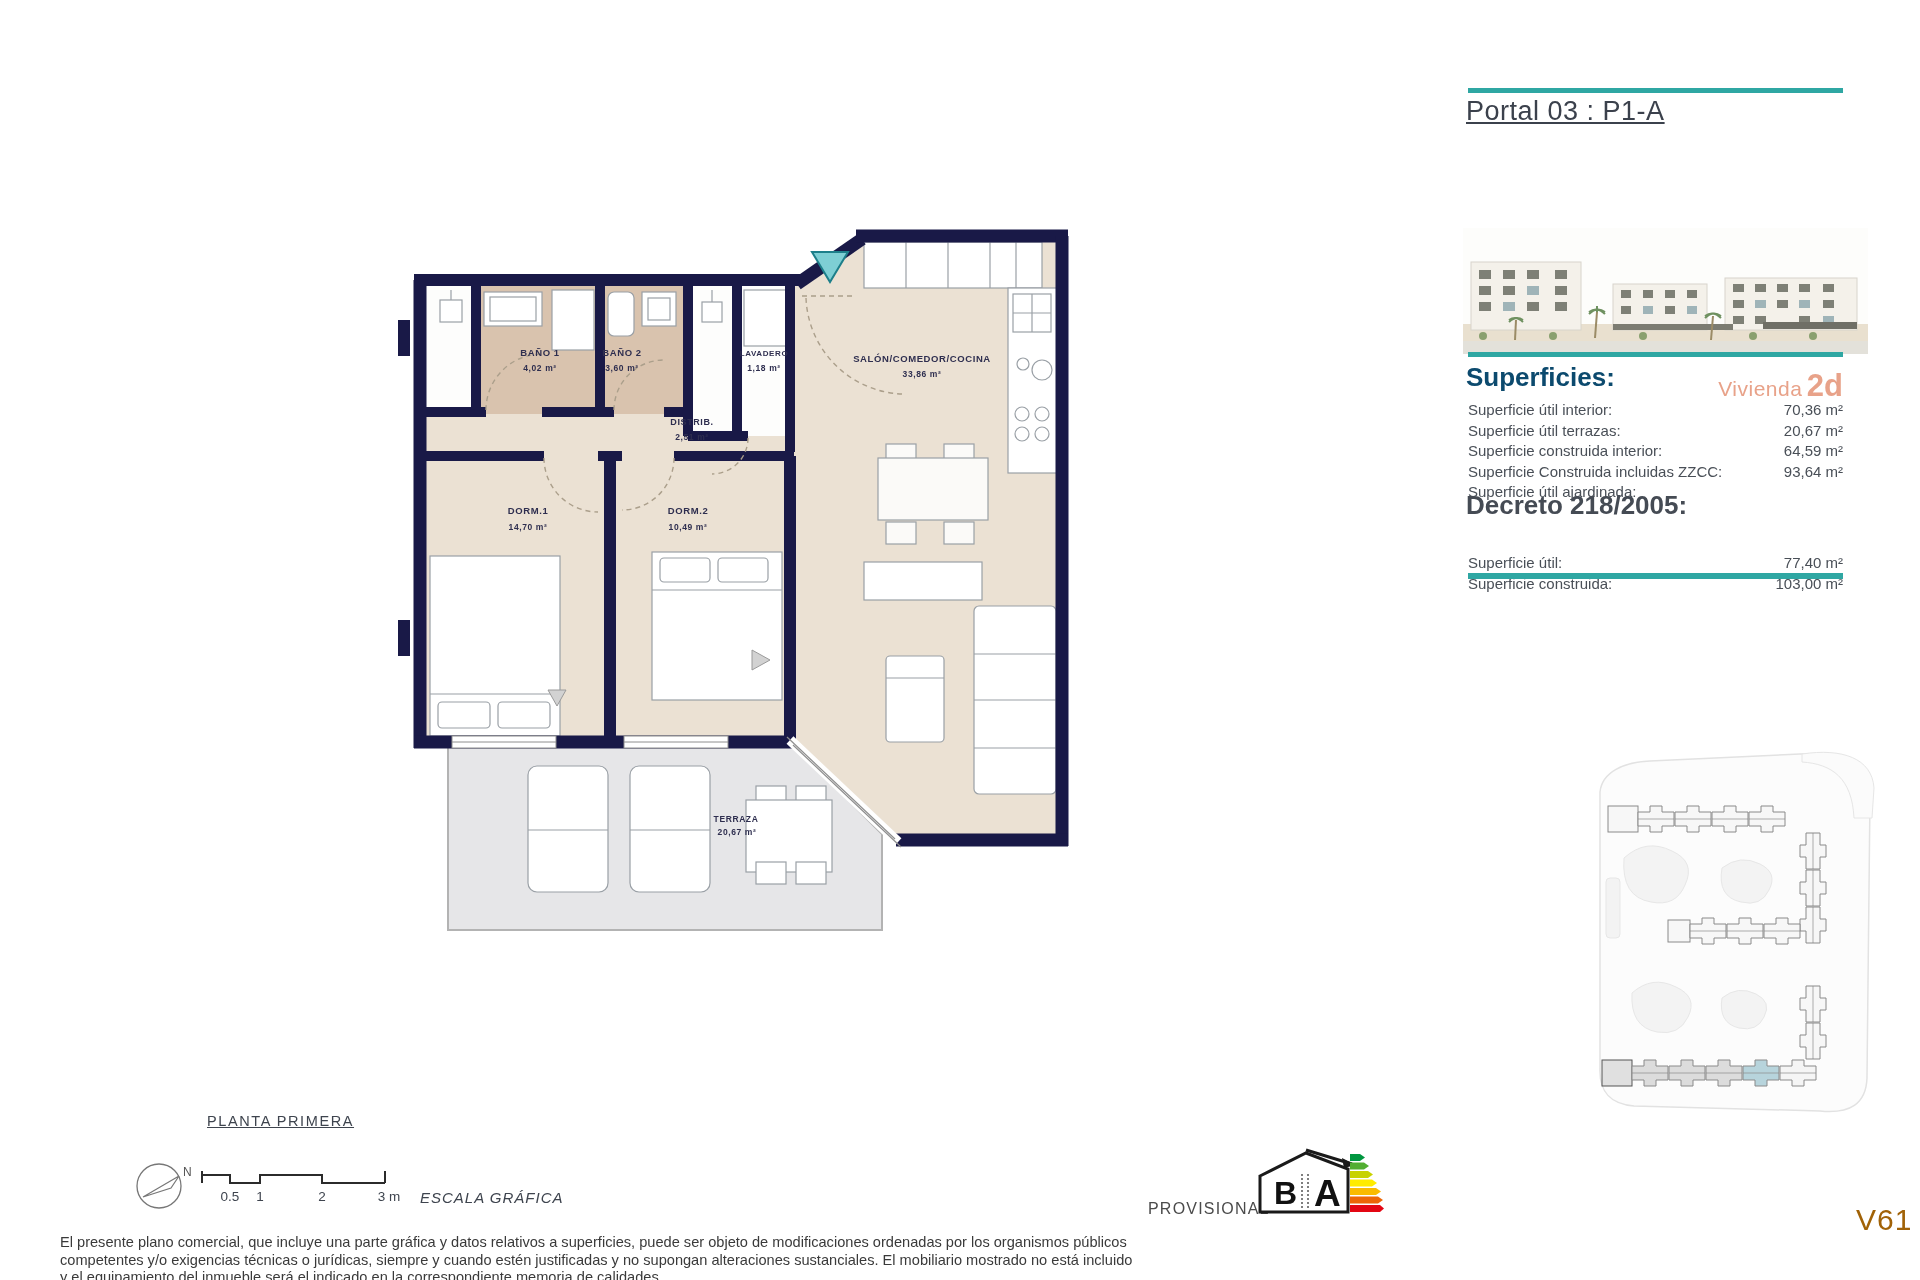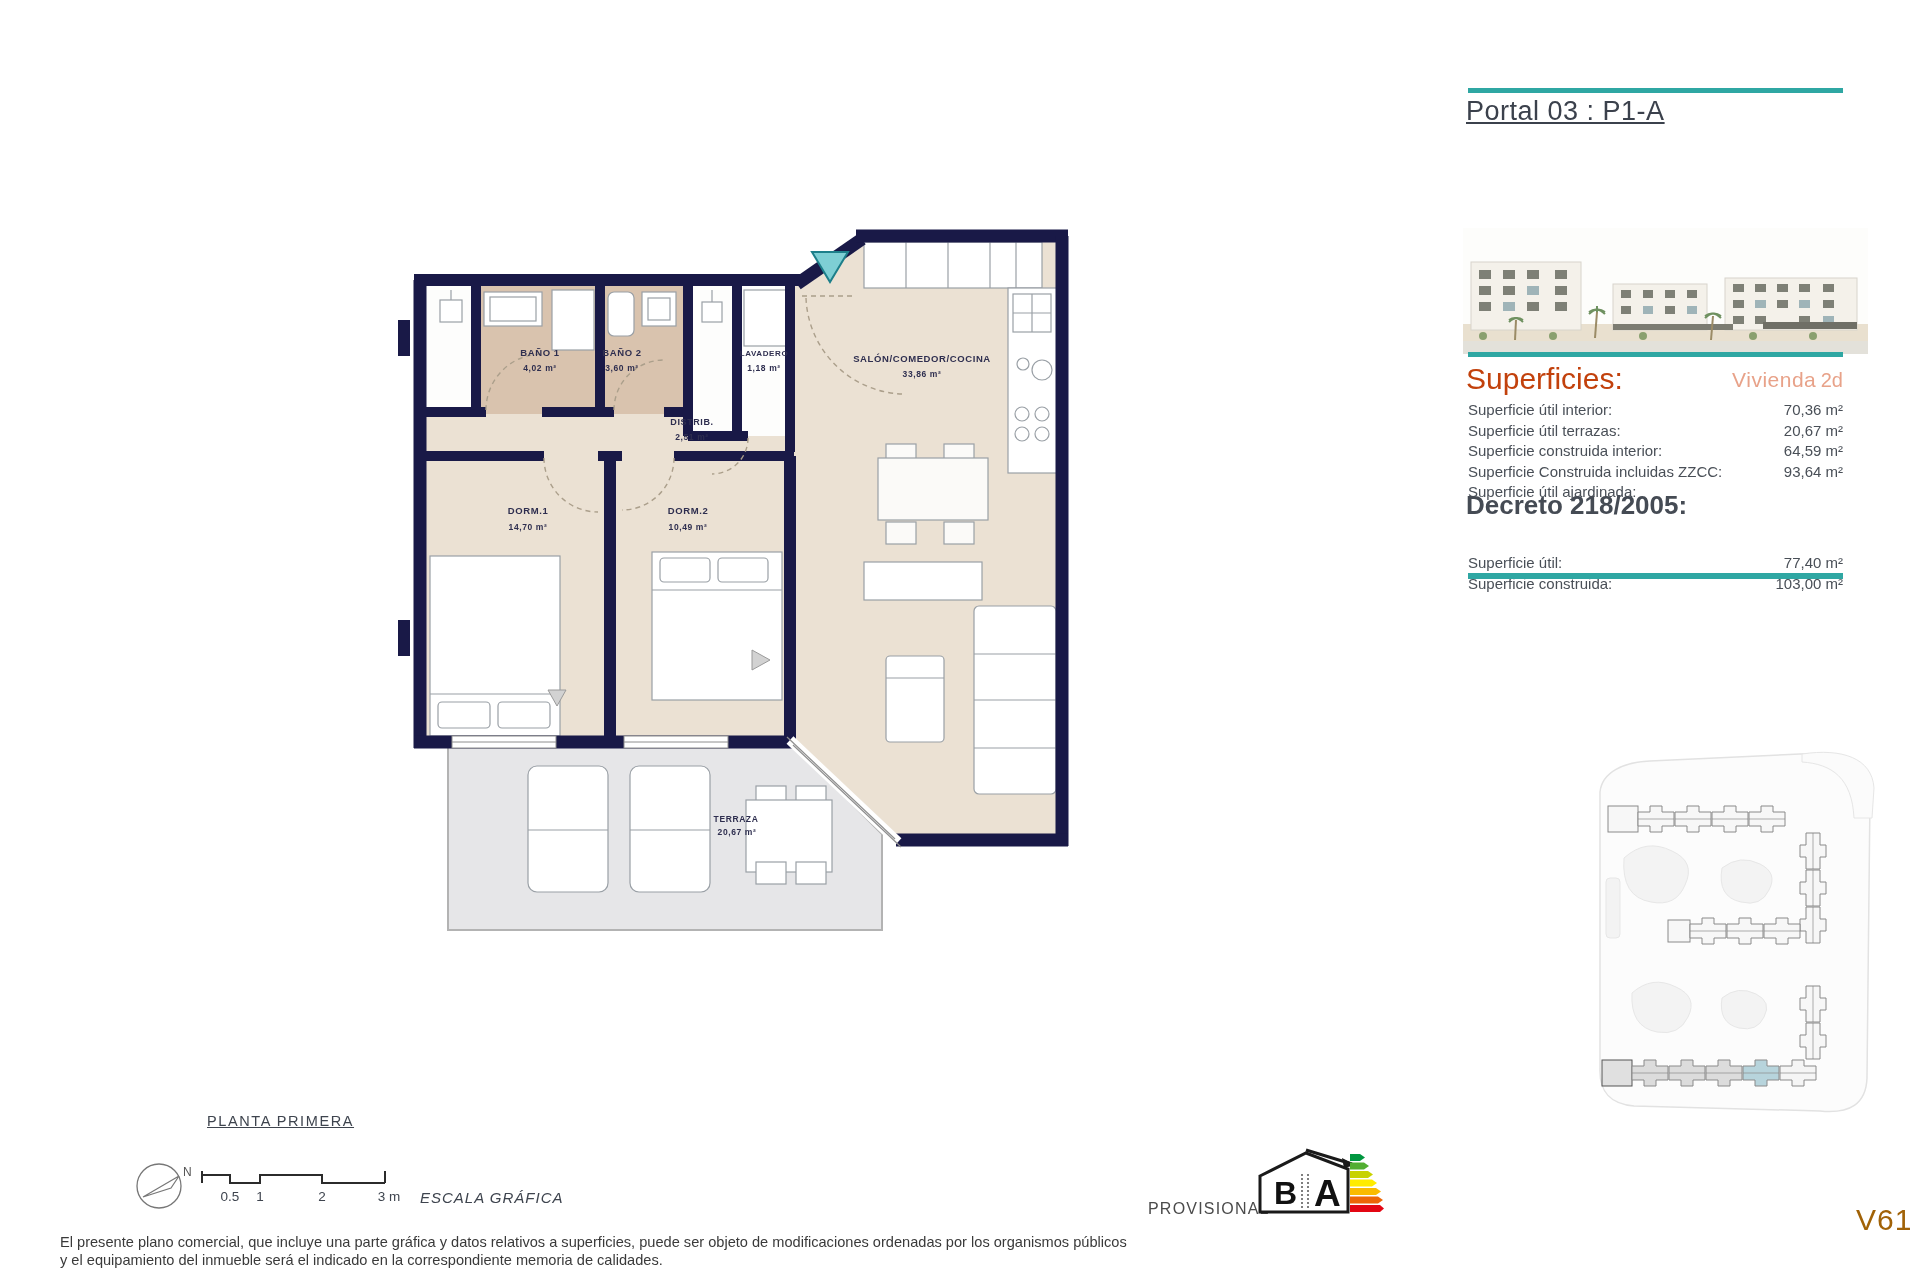--- a/index.html
+++ b/index.html
@@ -3,24 +3,24 @@
 <meta charset="utf-8">
 <style>
   html,body{margin:0;padding:0;background:#ffffff;}
   body{font-family:"Liberation Sans",sans-serif;color:#3c424c;}
   .sheet{position:relative;width:1920px;height:1280px;background:#ffffff;overflow:hidden;}
   .abs{position:absolute;}
   svg text{font-family:"Liberation Sans",sans-serif;}
   
   .rule{position:absolute;height:5px;background:#2fa7a3;width:375px;left:1468px;}
   .panel-title{position:absolute;left:1466px;top:96px;font-size:27px;letter-spacing:.5px;color:#3b414c;font-weight:500;text-decoration:underline;}
-  .sup-head{position:absolute;left:1466px;top:362px;font-size:30px;color:#c2410c;font-weight:400;}
+  .sup-head{position:absolute;left:1466px;top:362px;font-size:26px;color:#0c4a6e;font-weight:700;}
   .vivienda{position:absolute;left:1560px;top:368px;width:283px;text-align:right;color:#e8a289;}
   .vivienda .v-label{font-size:21px;letter-spacing:.5px;}
-  .vivienda .v-value{font-size:20px;font-weight:400;}
+  .vivienda .v-value{font-size:31px;font-weight:700;}
   .rows{position:absolute;left:1468px;width:375px;}
   .row{display:flex;justify-content:space-between;font-size:15px;color:#494f57;line-height:20.5px;}
   .dec-head{position:absolute;left:1466px;top:490px;font-size:26px;color:#454b54;font-weight:700;}
   .clip-frag{position:absolute;left:1650px;top:584px;width:90px;height:9px;overflow:hidden;color:#b9b9b9;font-size:14px;letter-spacing:4px;}
   .v61{position:absolute;left:1856px;top:1203px;font-size:30px;color:#a16207;letter-spacing:1px;}
   
   .floor-label{position:absolute;left:207px;top:1113px;font-size:14.5px;letter-spacing:1.6px;color:#3e444e;text-decoration:underline;}
   .escala{position:absolute;left:420px;top:1189px;font-size:15px;letter-spacing:1px;color:#3e444e;font-style:italic;}
   .provisional{position:absolute;left:1148px;top:1200px;font-size:16px;letter-spacing:1.2px;color:#4b4b4b;}
   .disclaimer{position:absolute;left:60px;top:1234px;width:1150px;font-size:14.6px;line-height:17.5px;color:#3a3a3a;}
@@ -397,16 +397,17 @@
       <polygon points="98,25 116,25 121,28.5 116,32 98,32" fill="#C8D200"></polygon>
       <polygon points="98,33.5 120,33.5 125,37 120,40.5 98,40.5" fill="#FFEC00"></polygon>
       <polygon points="98,42 124,42 129,45.5 124,49 98,49" fill="#FABA00"></polygon>
       <polygon points="98,50.5 126,50.5 131,54 126,57.5 98,57.5" fill="#EC6607"></polygon>
       <polygon points="98,59 128,59 132,62.5 128,66 98,66" fill="#E30613"></polygon>
     </g>
   </svg>
 
   <div class="disclaimer">
     <div>El presente plano comercial, que incluye una parte gráfica y datos relativos a superficies, puede ser objeto de modificaciones ordenadas por los organismos públicos</div>
+    <div>competentes y/o exigencias técnicas o jurídicas, siempre y cuando estén justificadas y no supongan alteraciones sustanciales. El mobiliario mostrado no está incluido</div>
     <div>y el equipamiento del inmueble será el indicado en la correspondiente memoria de calidades.</div>
   </div>
 
 </div>
 
 </body></html>

